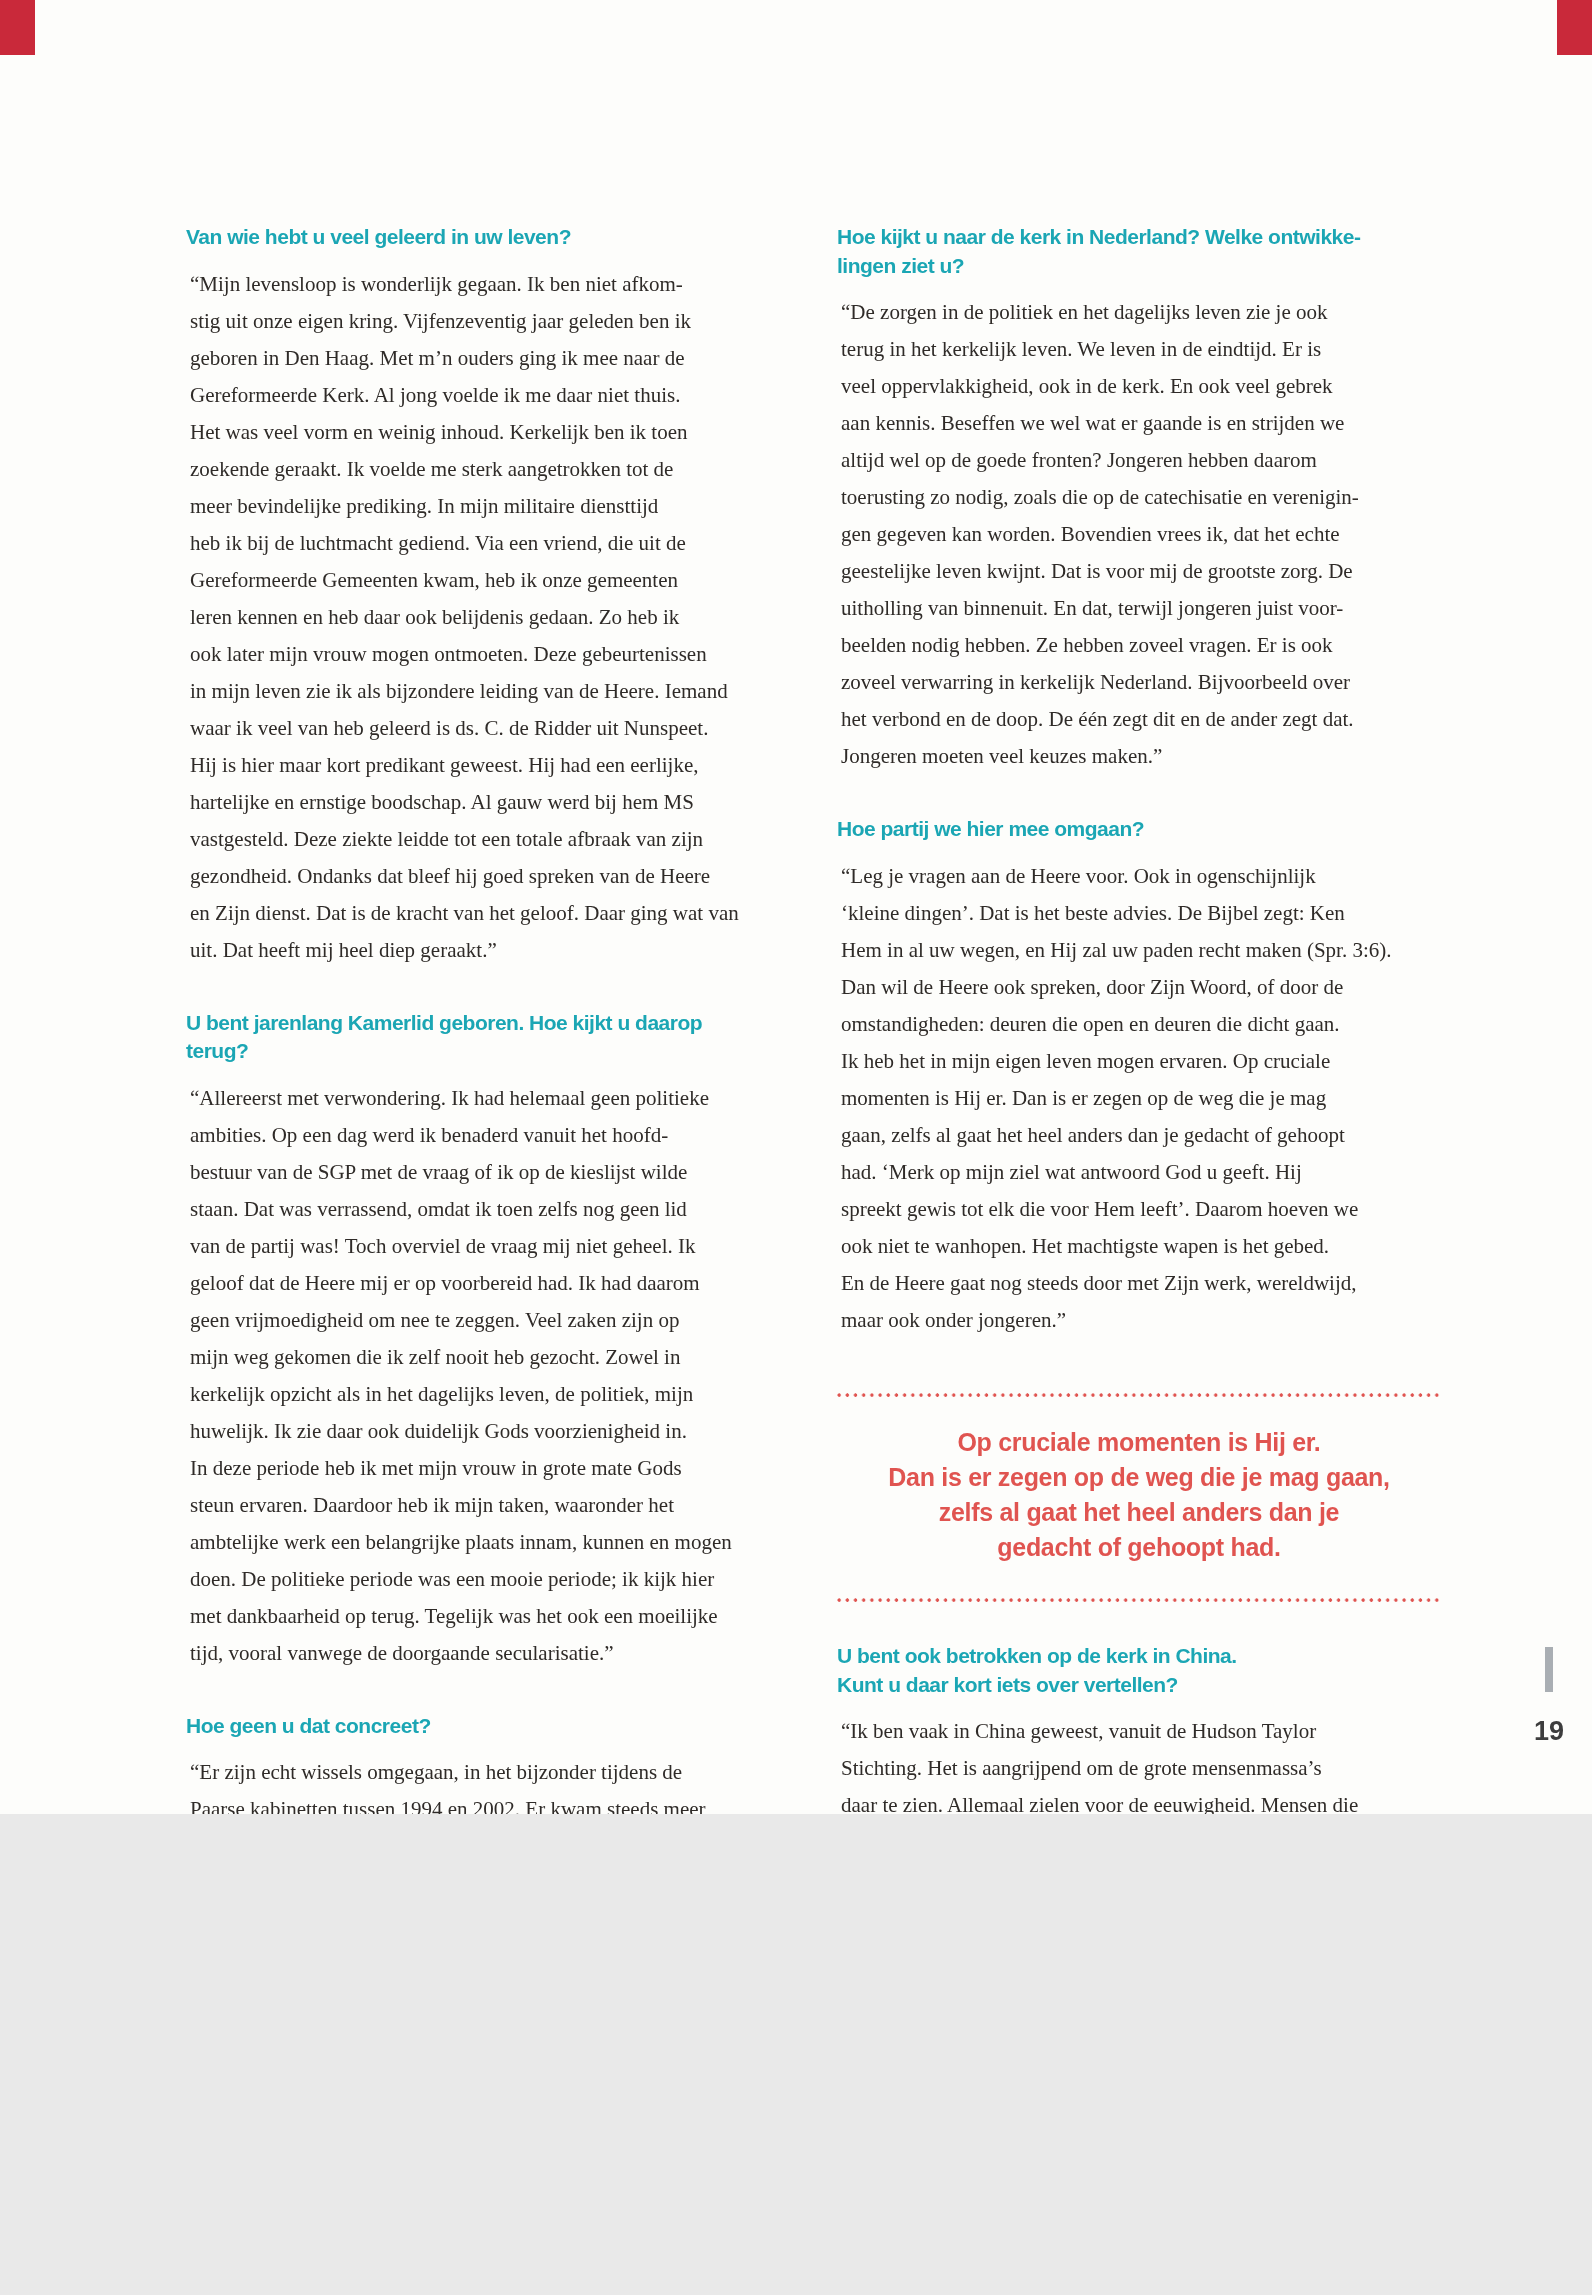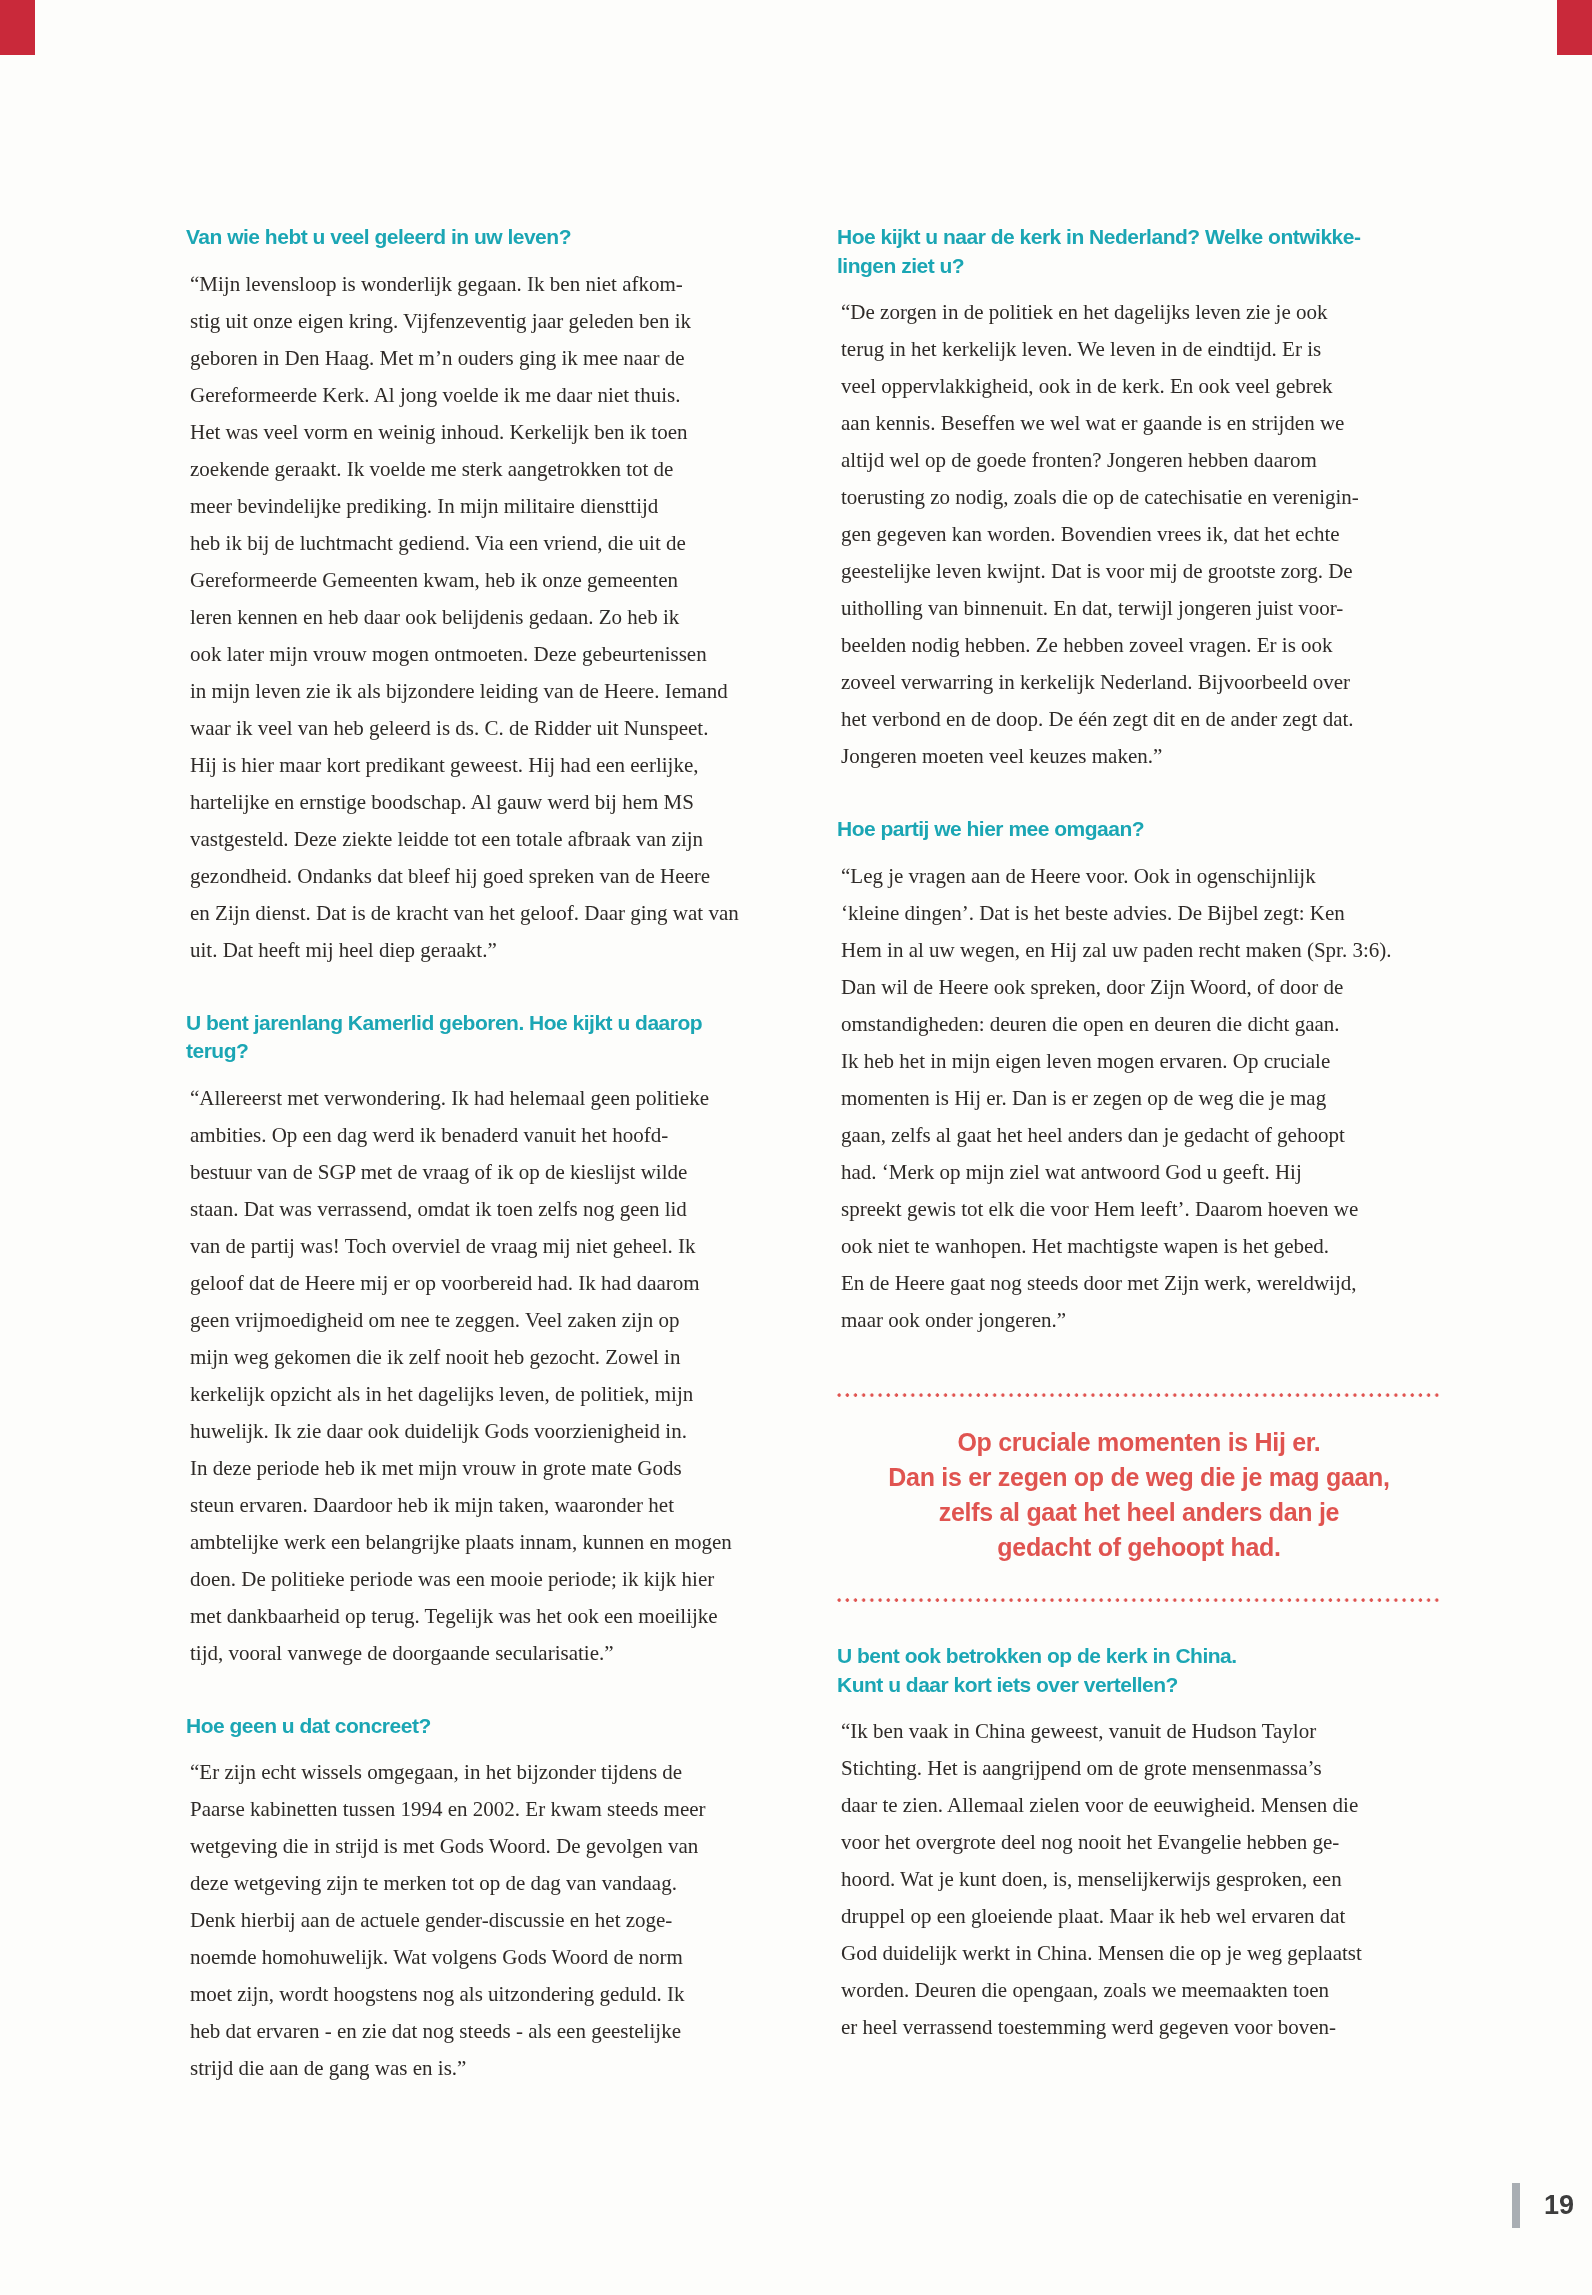--- a/index.html
+++ b/index.html
@@ -1,20 +1,20 @@
 <!DOCTYPE html>
 <html style="--teal: #1ba6b4; --red: #e05450; --corner-red: #c9293a; --body-text: #2f2b28; --page-bg: #fdfdfb; --gray-bar: #a9aeb3; --page-num: #3d3d3d;font-size:14px"><head>
 <meta charset="utf-8">
 <title>Magazine interview page</title>
 <style>
   html, body { margin: 0; padding: 0; background: #e9e9e9; }
   .page {
     position: relative;
     width: 1592px;
-    height: 2295px;
+    height: 1814px;
     margin: 0 auto;
     background: var(--page-bg, #fdfdfb);
     overflow: hidden;
     font-family: "Liberation Serif", serif;
     color: var(--body-text, #2f2b28);
   }
   .corner {
     position: absolute;
     top: 0;
     width: 35px;
@@ -66,25 +66,26 @@
     line-height: 35px;
     letter-spacing: -0.3px;
     color: var(--red, #e05450);
     text-align: center;
     white-space: pre-line;
     padding: 28px 5.2px 33px 5.2px;
   }
 
   .page-footer {
     position: absolute;
-    right: 18px;
+    right: 28px;
     bottom: 67px;
     display: flex;
     align-items: center;
     gap: 24px;
+    flex-direction: column;
   }
   .footer-bar {
     width: 7.8px;
     height: 45px;
     background: var(--gray-bar, #a9aeb3);
   }
   .footer-num {
     font-family: "Liberation Sans", sans-serif;
     font-weight: 700;
     font-size: 27px;

